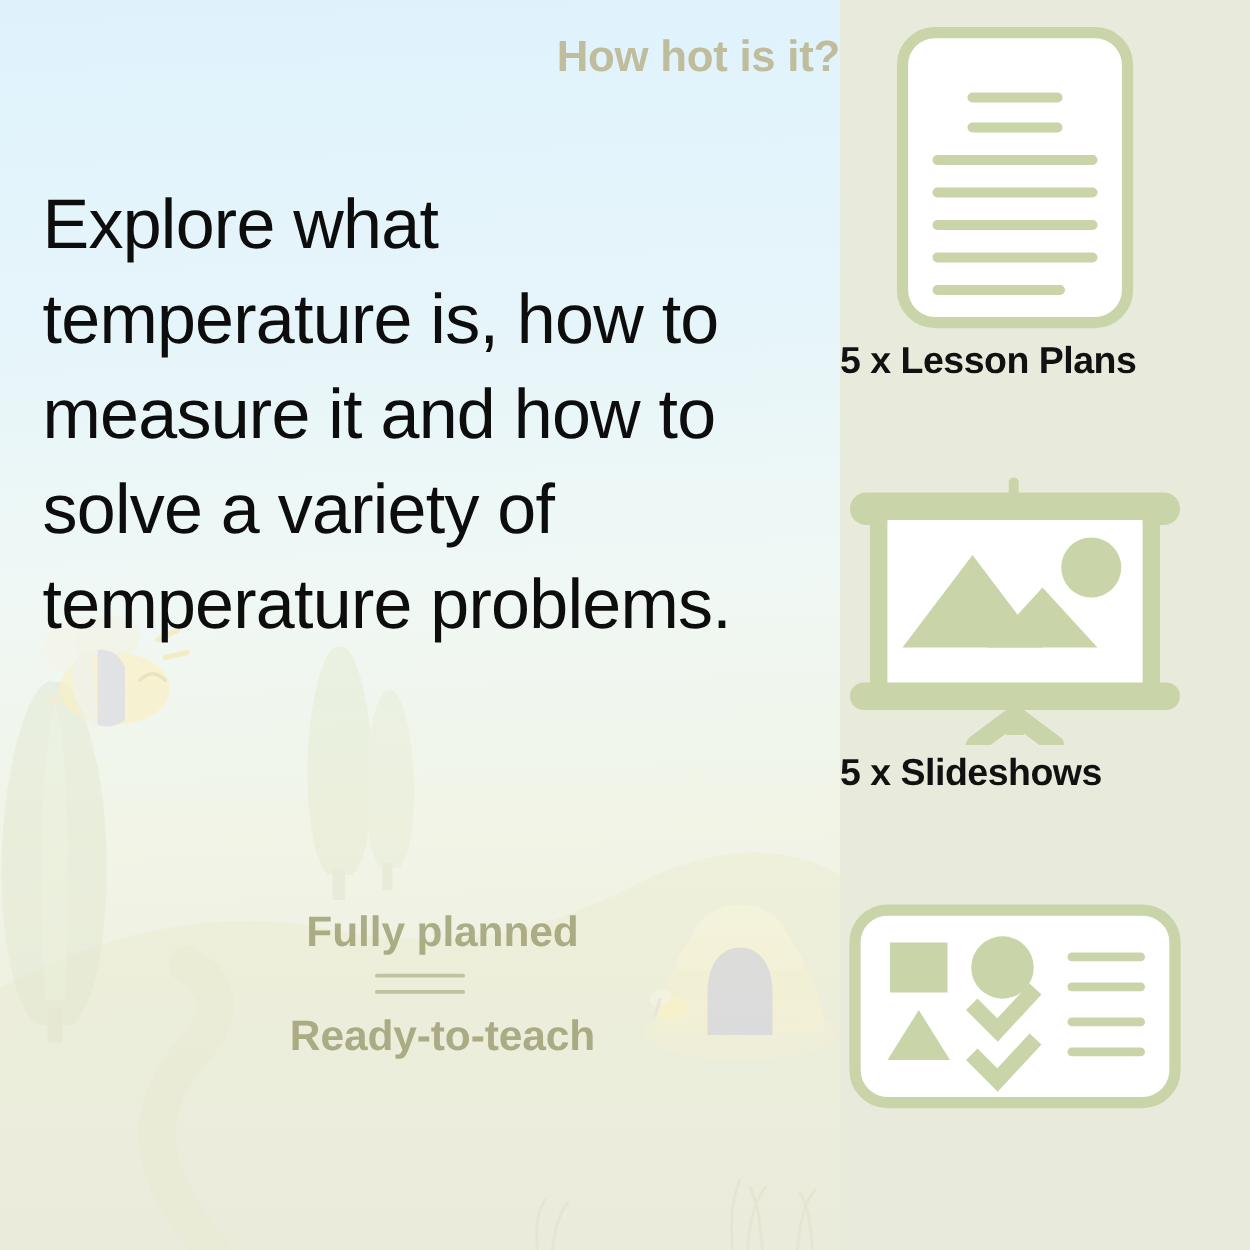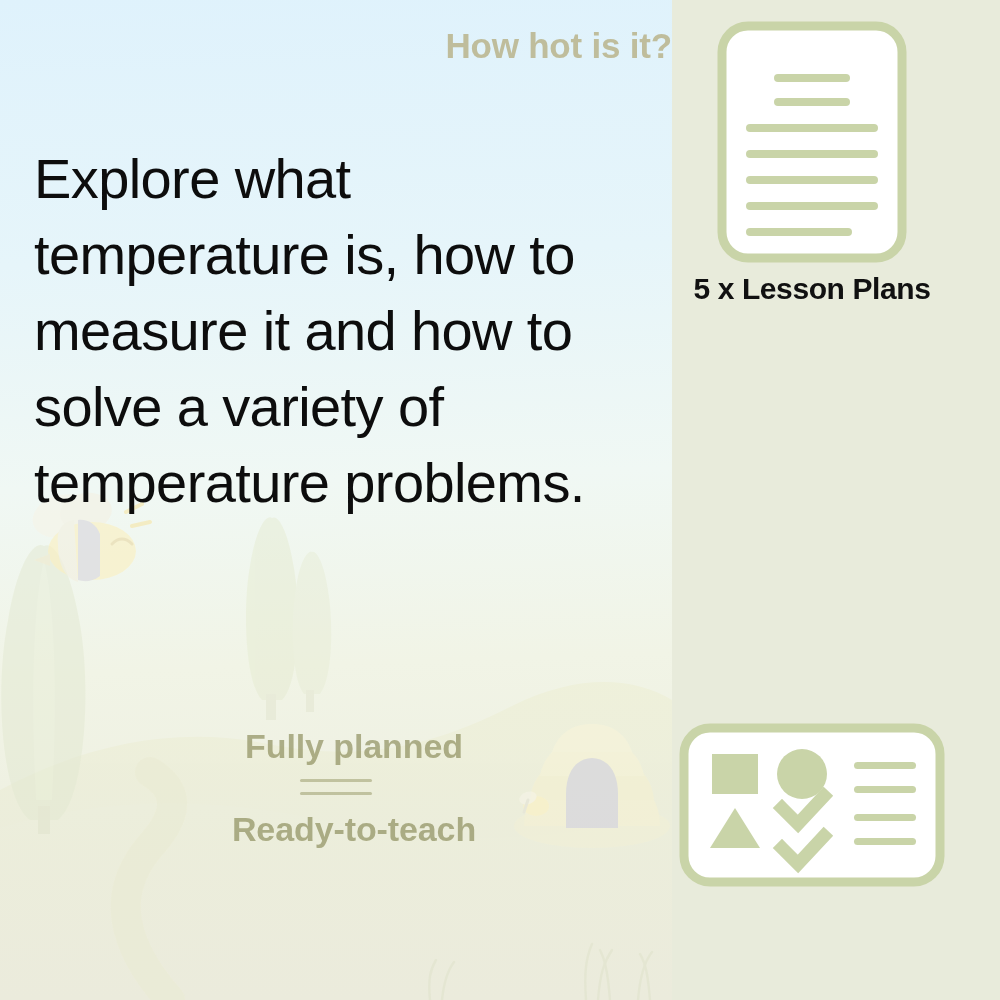--- a/index.html
+++ b/index.html
@@ -103,21 +103,20 @@
     width: 328px;
     height: 1000px;
     background: #e8ebdb;
     z-index: 8;
   }
 
   .sidebar-card {
     position: absolute;
     left: 0;
     width: 280px;
-    text-align: center;
   }
   #card-lesson-plans { top: 18px; }
   #card-slideshows  { top: 382px; }
   #card-activity    { top: 722px; }
 
   .card-icon {
     display: block;
     margin: 0 auto;
   }
 
@@ -235,20 +234,45 @@
           <rect x="34" y="106" width="132" height="8" rx="4"></rect>
           <rect x="34" y="132" width="132" height="8" rx="4"></rect>
           <rect x="34" y="158" width="132" height="8" rx="4"></rect>
           <rect x="34" y="184" width="132" height="8" rx="4"></rect>
           <rect x="34" y="210" width="106" height="8" rx="4"></rect>
         </g>
       </svg>
       <div class="card-label">5 x Lesson Plans</div>
     </div>
 
+    <div class="sidebar-card" id="card-slideshows">
+      <svg class="card-icon" width="276" height="214" viewBox="0 0 276 214" aria-hidden="true">
+
+        <rect x="133" y="0" width="8" height="16" rx="4" fill="#c9d4a8"></rect>
+
+        <rect x="6" y="12" width="264" height="26" rx="13" fill="#c9d4a8"></rect>
+
+        <rect x="22" y="34" width="14" height="134" fill="#c9d4a8"></rect>
+        <rect x="240" y="34" width="14" height="134" fill="#c9d4a8"></rect>
+
+        <rect x="36" y="34" width="204" height="134" fill="#ffffff"></rect>
+
+        <circle cx="199" cy="72" r="24" fill="#c9d4a8"></circle>
+
+        <polygon points="104,62 160,136 48,136" fill="#c9d4a8"></polygon>
+        <polygon points="160,88 204,136 116,136" fill="#c9d4a8"></polygon>
+
+        <rect x="6" y="164" width="264" height="22" rx="11" fill="#c9d4a8"></rect>
+
+        <rect x="131" y="182" width="14" height="24" fill="#c9d4a8"></rect>
+        <path d="M138 190 L106 214" stroke="#c9d4a8" stroke-width="15" stroke-linecap="round" fill="none"></path>
+        <path d="M138 190 L170 214" stroke="#c9d4a8" stroke-width="15" stroke-linecap="round" fill="none"></path>
+      </svg>
+      <div class="card-label">5 x Slideshows</div>
+    </div>
 
     <div class="sidebar-card" id="card-activity">
       <svg class="card-icon" width="268" height="166" viewBox="0 0 268 166" aria-hidden="true">
         <rect x="6" y="6" width="256" height="154" rx="26" ry="26" fill="#ffffff" stroke="#c9d4a8" stroke-width="9"></rect>
         <g fill="#c9d4a8">
 
           <rect x="34" y="32" width="46" height="40"></rect>
 
           <polygon points="57,86 82,126 32,126"></polygon>
 

